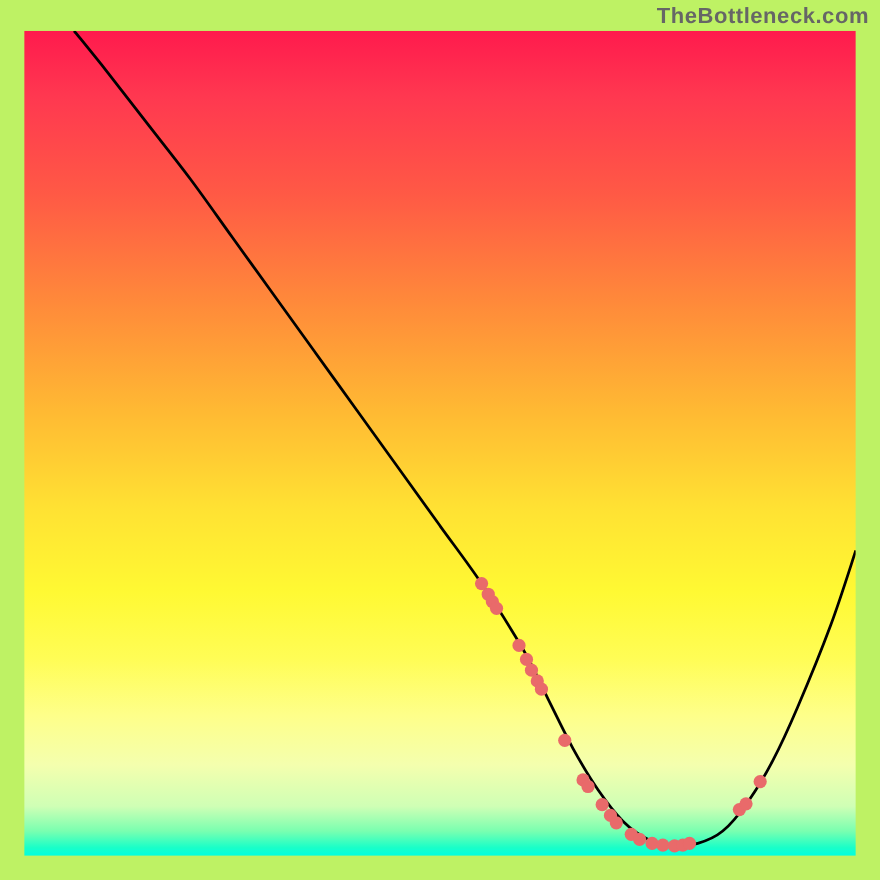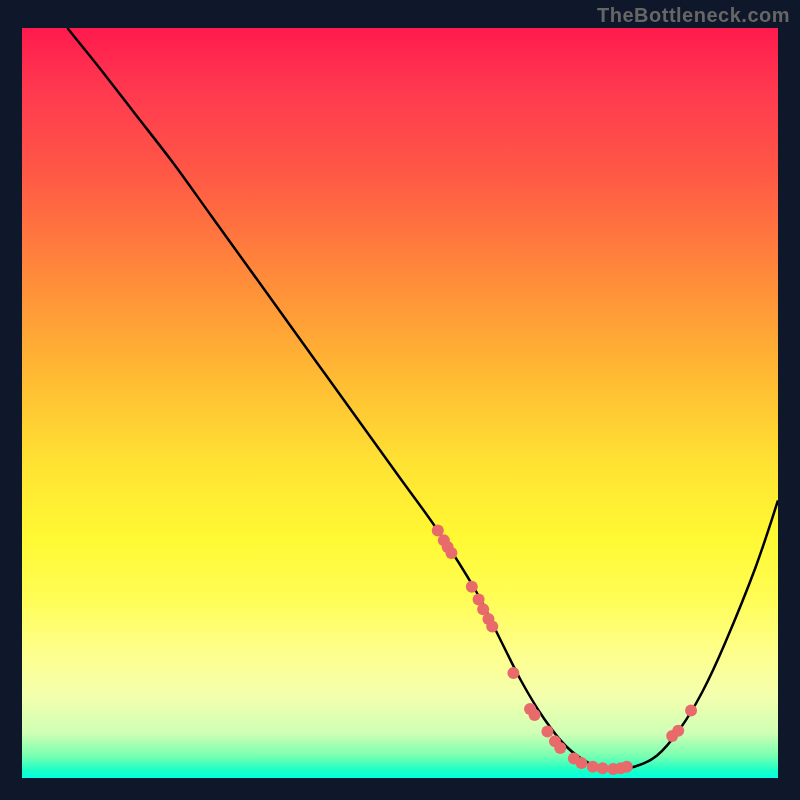--- a/index.html
+++ b/index.html
@@ -1,17 +1,17 @@
 <!DOCTYPE html>
 <html><head>
   <meta charset="utf-8">
   <style>
     * { margin: 0; padding: 0; box-sizing: border-box; }
     html, body { width: 800px; height: 800px; overflow: hidden; background: #000; font-family: Arial, sans-serif; }
-    .wrap { position: relative; width: 800px; height: 800px; background: #0f172a; }
+    .wrap { position: relative; width: 800px; height: 800px; background: #bef264; }
     .watermark { position: absolute; top: 4px; right: 10px; color: #666; font-size: 20px; font-weight: bold; letter-spacing: 0.5px; }
     .plot-area { position: absolute; left: 22px; top: 28px; width: 756px; height: 750px; overflow: hidden; }
     .gradient { position: absolute; left: 0; top: 0; width: 100%; height: 100%;
       background: linear-gradient(to bottom,
         #ff1a4d 0%,
         #ff3850 8%,
         #ff5a45 20%,
         #ff8a3a 33%,
         #ffb933 46%,
         #ffe233 58%,

